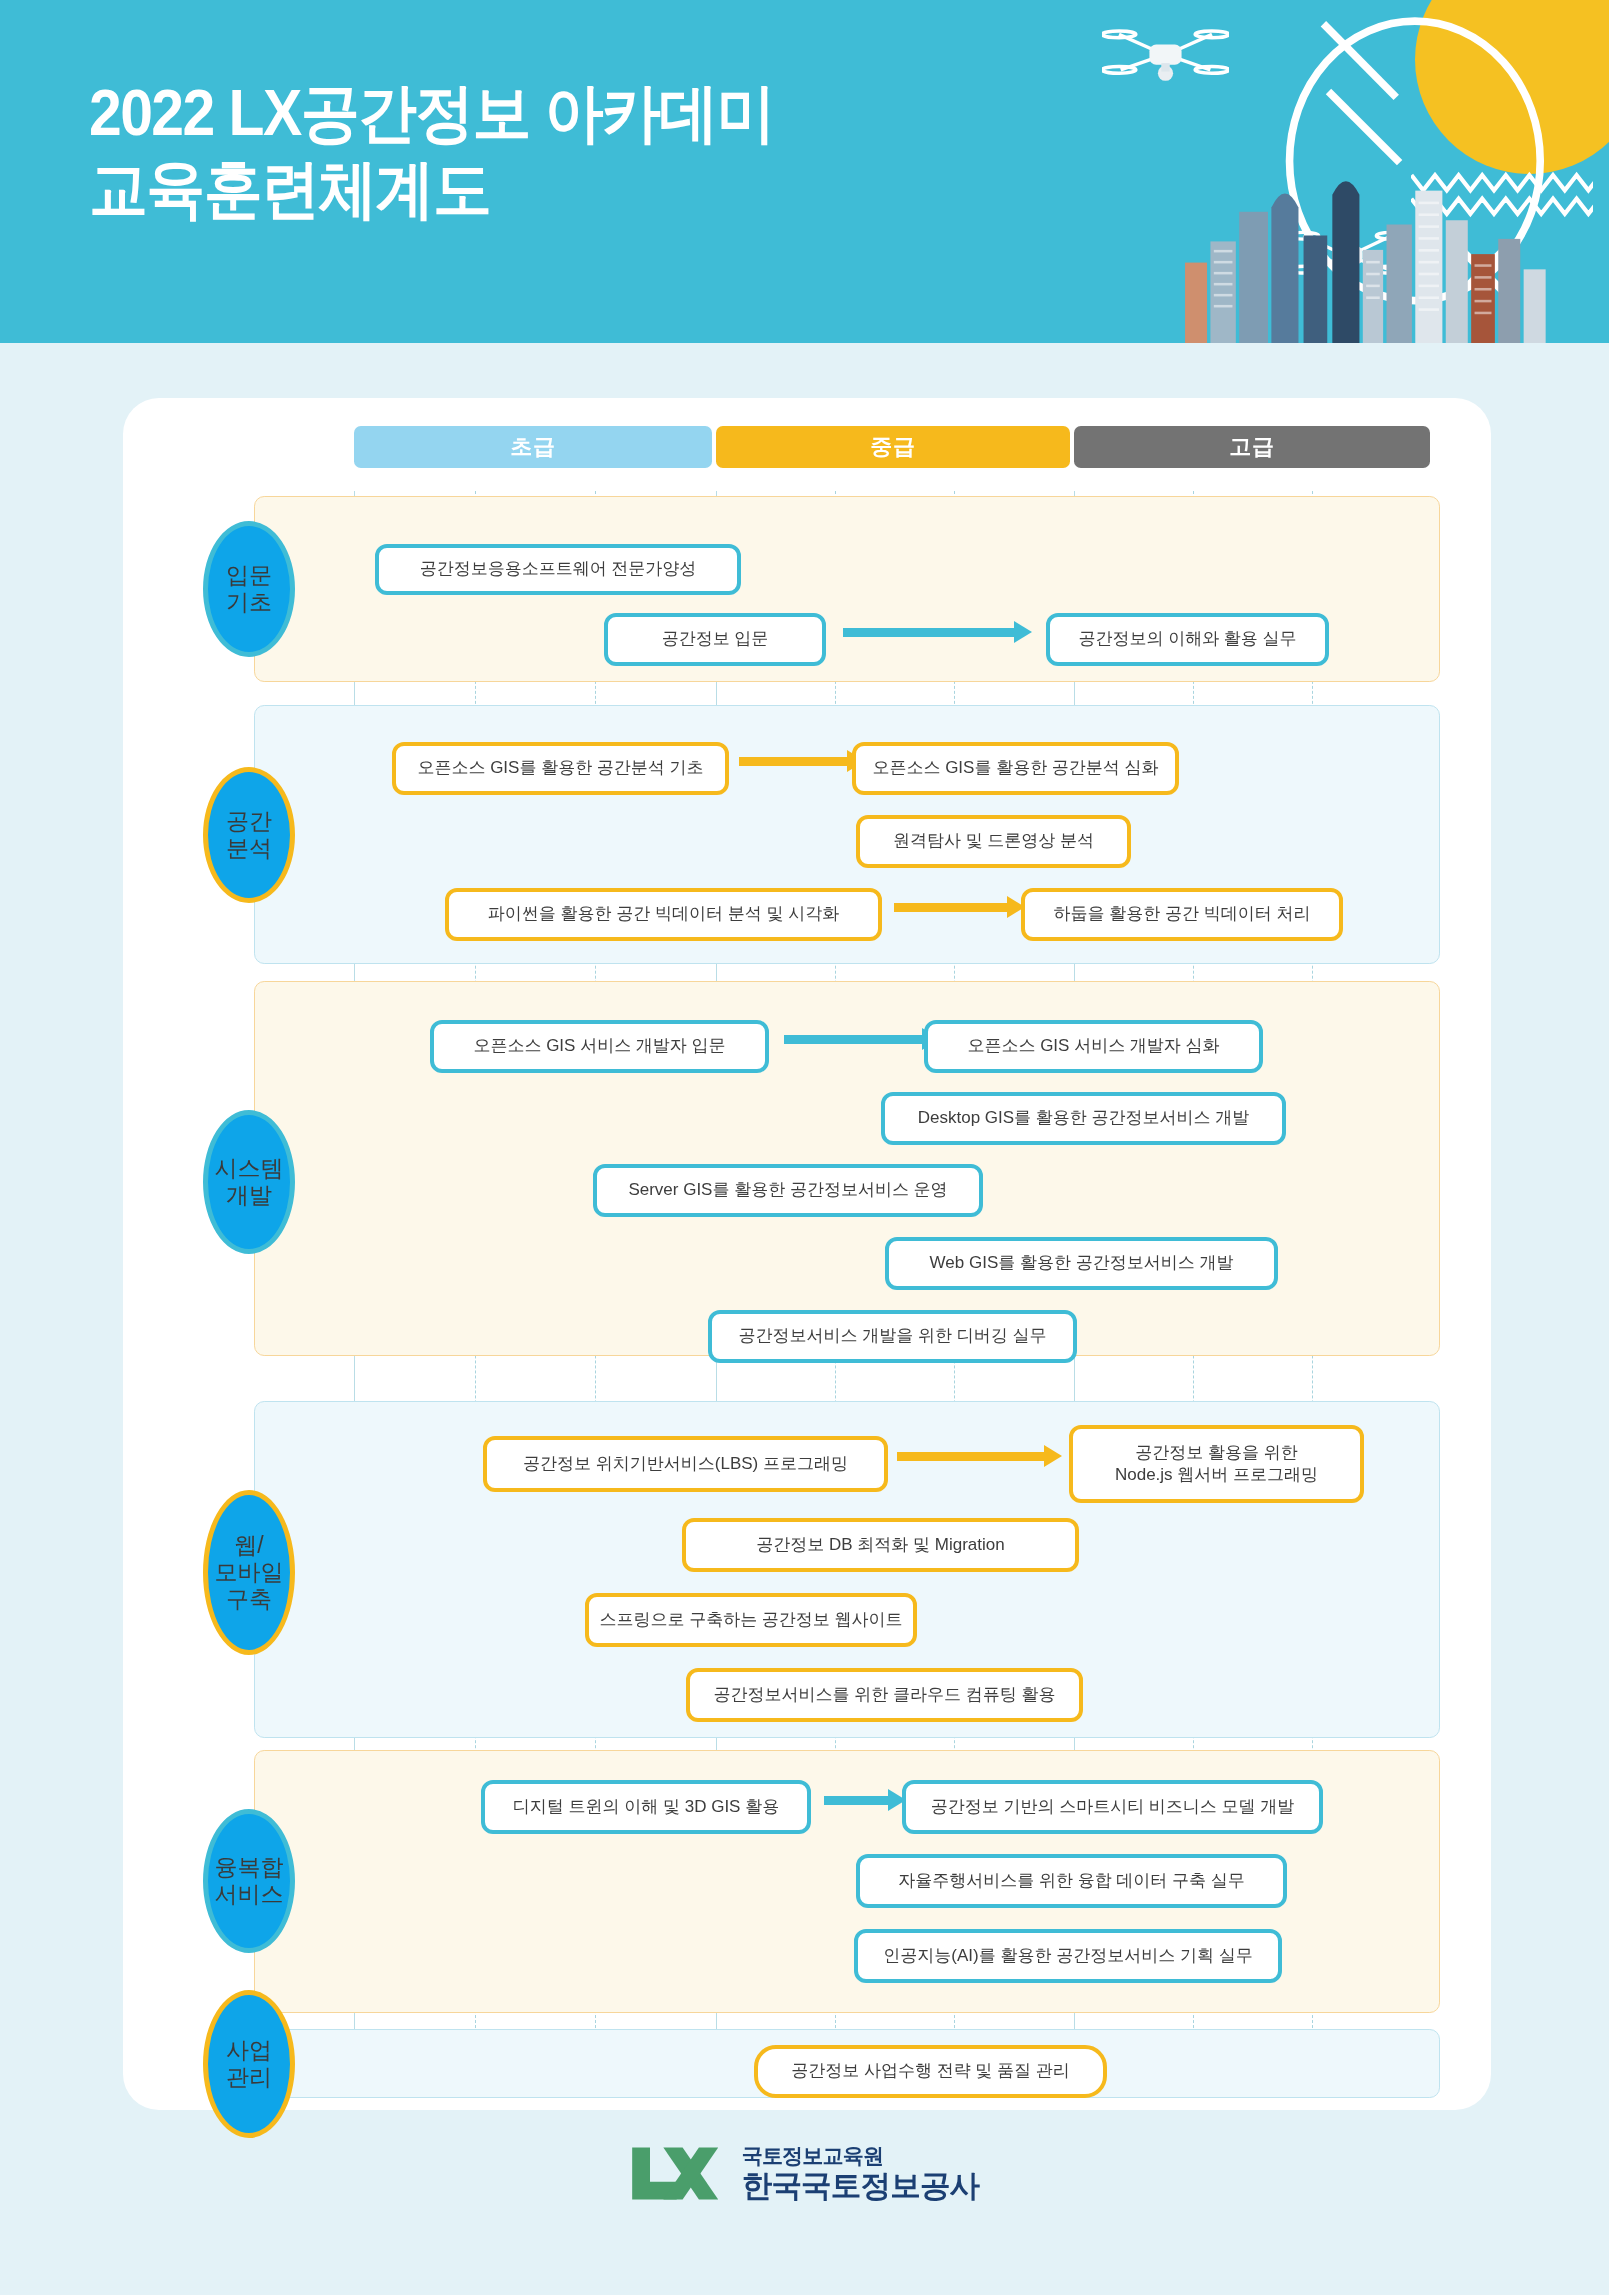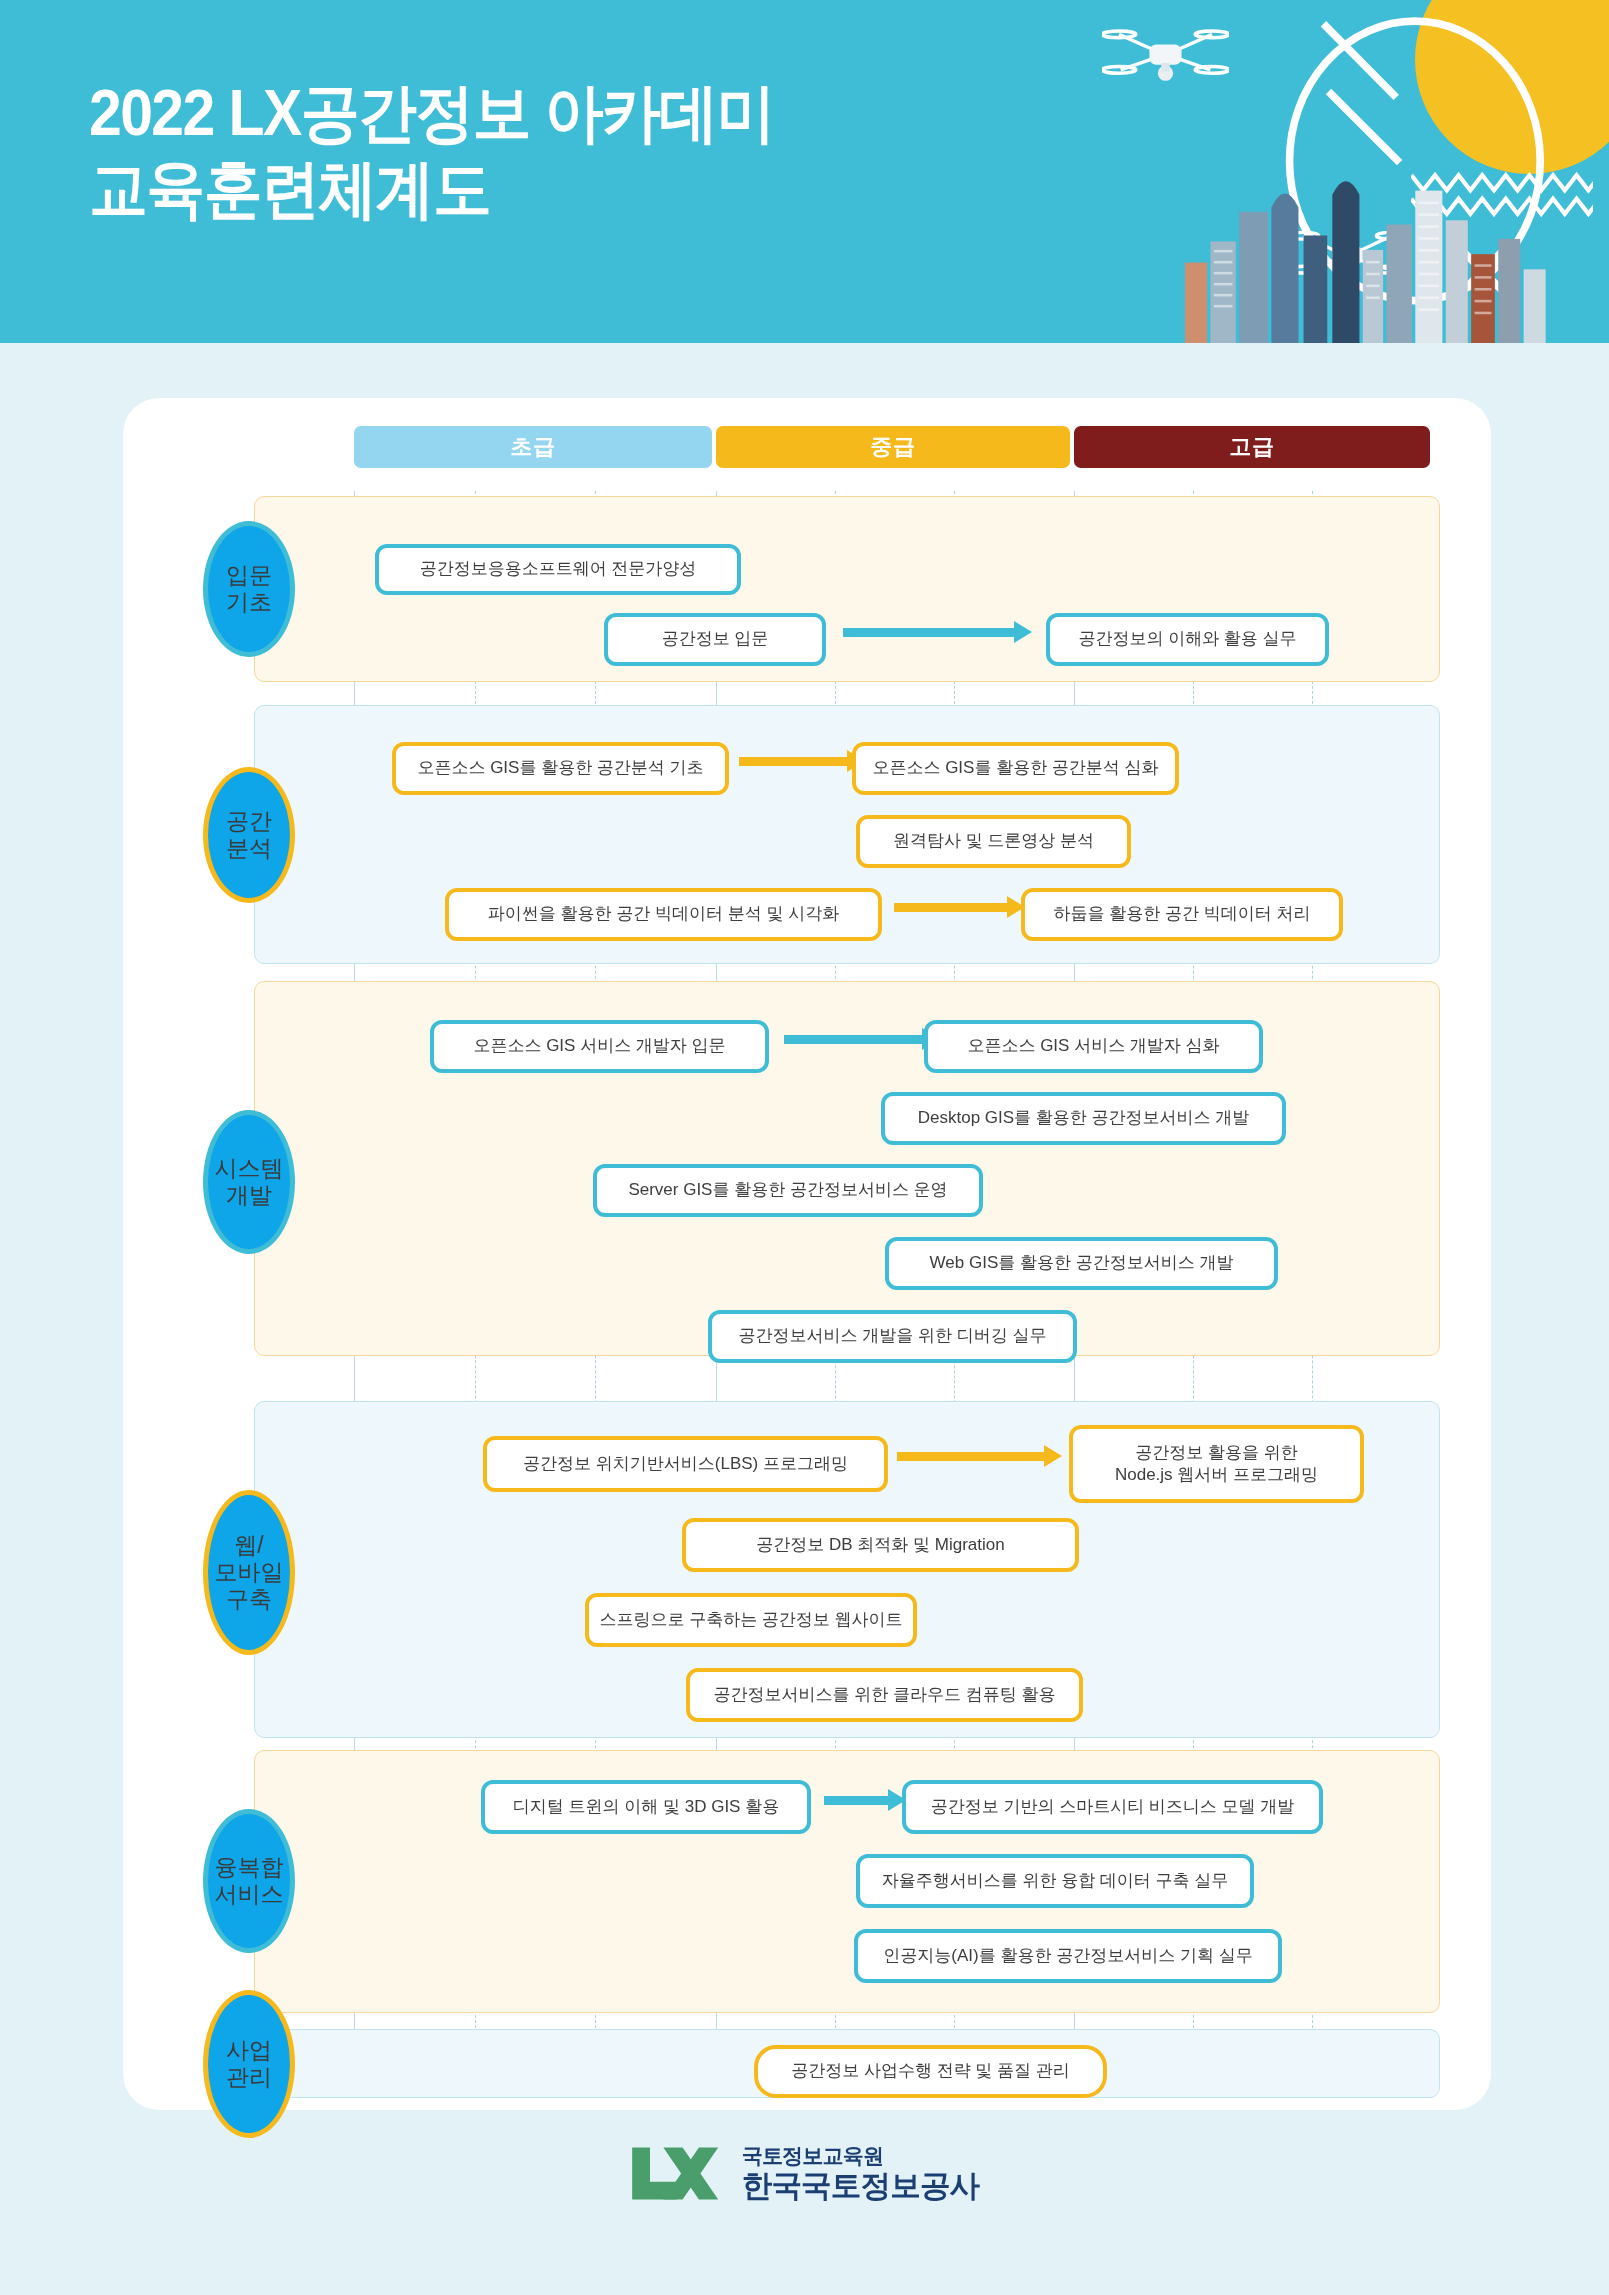--- a/index.html
+++ b/index.html
@@ -39,21 +39,21 @@
 
   
   .colhead{
     position:absolute;top:426px;height:42px;border-radius:6.8px;
     color:#ffffff;font-size:22px;font-weight:bold;
     display:flex;align-items:center;justify-content:center;
     letter-spacing:0.8px;
   }
   #ch0{left:354px;width:358px;background:#94d5f0;}
   #ch1{left:716px;width:354px;background:#f6b91c;}
-  #ch2{left:1074px;width:356px;background:#7f1d1d;}
+  #ch2{left:1074px;width:356px;background:#737373;}
 
   
   .grid{position:absolute;left:0;top:491px;width:1610px;height:1597px;pointer-events:none;}
   .gline{position:absolute;top:0;bottom:0;width:0.8px;}
   .gsolid{background:#b9dde6;}
   .gdash{border-left:0.8px dashed #a9d4de;}
 
   
   .band{
     position:absolute;border-radius:10.2px;box-sizing:border-box;
@@ -281,21 +281,21 @@
 
 <div class="band cream" style="left:254px;top:1750px;width:1186px;height:263px;"></div>
 <div class="oval b" style="left:203px;top:1809px;height:144px;">융복합
 서비스</div>
 <div class="box b" style="left:481px;top:1773px;width:330px;height:54px;">디지털 트윈의 이해 및 3D GIS 활용</div>
 <div class="arrow b" style="left:824px;top:1796px;width:83px;">
   <div class="shaft" style="width:66px;"></div>
     <div class="head" style="left:64px;"></div>
 </div>
 <div class="box b" style="left:902px;top:1773px;width:421px;height:54px;">공간정보 기반의 스마트시티 비즈니스 모델 개발</div>
-<div class="box b" style="left:856px;top:1847px;width:398px;height:54px;">자율주행서비스를 위한 융합 데이터 구축 실무</div>
+<div class="box b" style="left:856px;top:1847px;width:431px;height:54px;">자율주행서비스를 위한 융합 데이터 구축 실무</div>
 <div class="box b" style="left:854px;top:1922px;width:428px;height:54px;">인공지능(AI)를 활용한 공간정보서비스 기획 실무</div>
 
 <div class="band blue" style="left:254px;top:2029px;width:1186px;height:69px;"></div>
 <div class="oval y" style="left:203px;top:1990px;height:148px;">사업
 관리</div>
 <div class="box y" style="left:754px;top:2038px;width:353px;height:53px;border-radius:22px;">공간정보 사업수행 전략 및 품질 관리</div>
 
 <div class="footer">
   <div class="logo-wrap">
     <svg class="lx-mark" viewBox="0 0 120 78">

